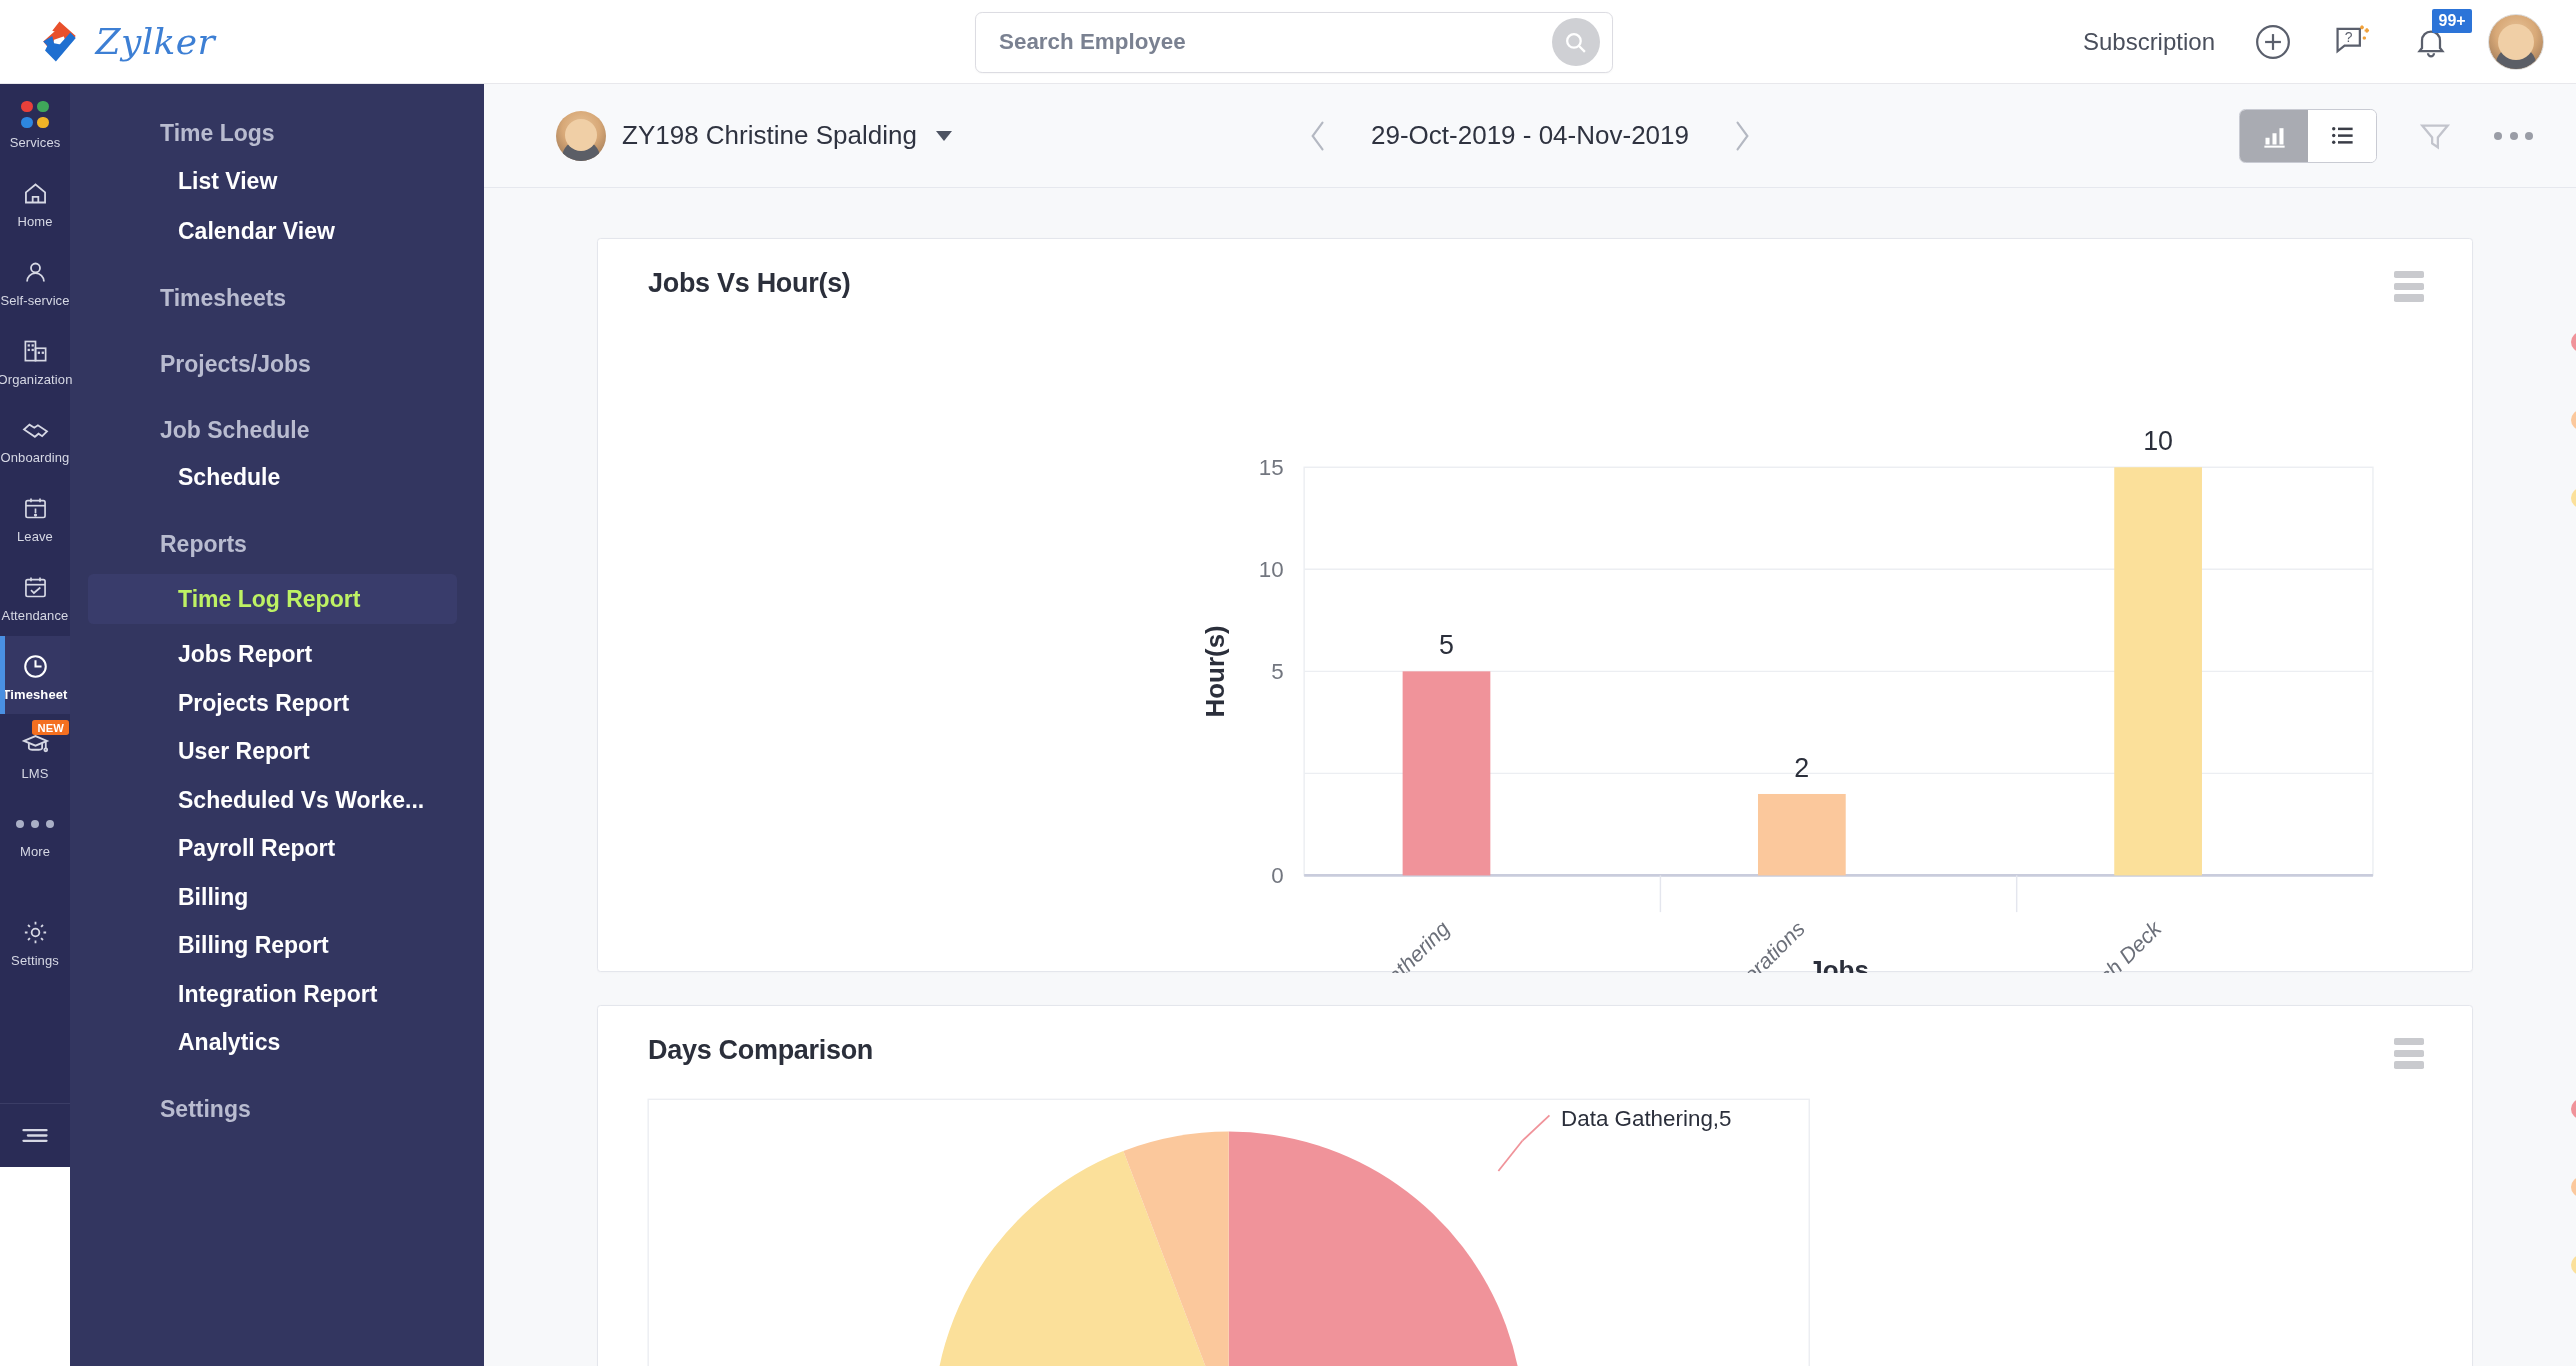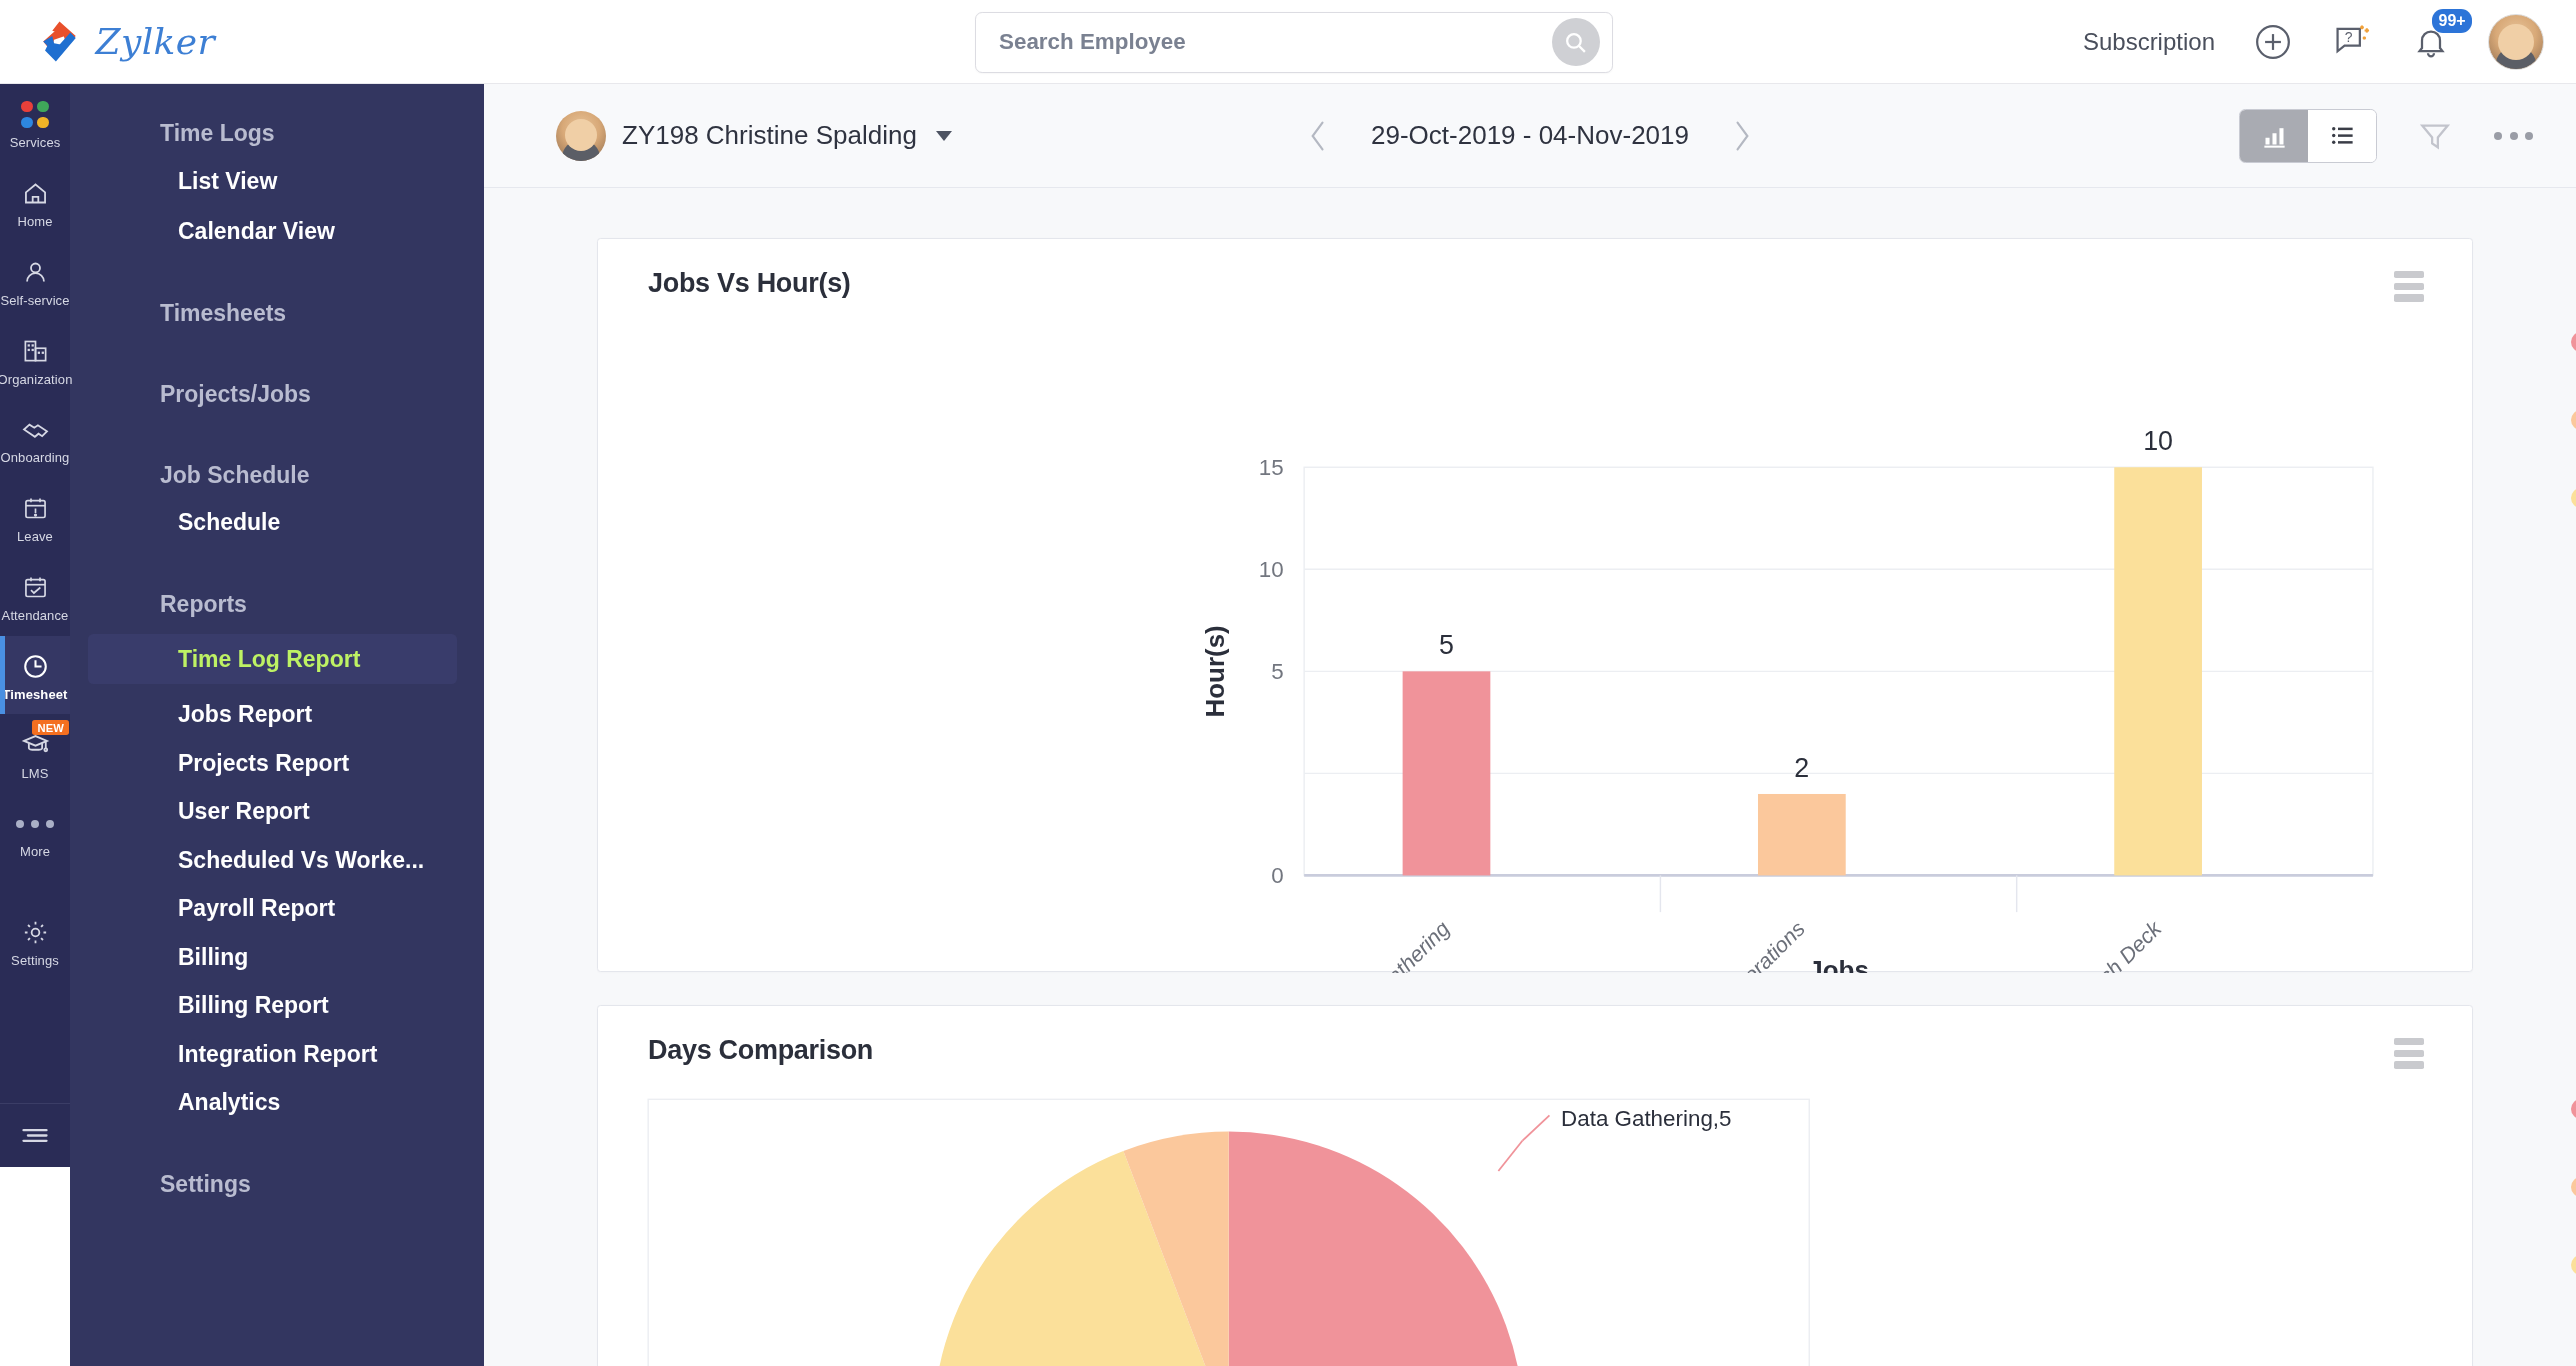--- a/index.html
+++ b/index.html
@@ -40,21 +40,21 @@
     display: flex; align-items: center; justify-content: center; flex: 0 0 48px;
   }
   .topbar-right {
     margin-left: auto; display: flex; align-items: center; gap: 36px; margin-right: 32px;
   }
   .subs-label { font-size: 24px; color: #4a4f5c; }
   .icon-btn { position: relative; width: 43px; height: 43px; display:flex; align-items:center; justify-content:center; }
   .badge {
     position: absolute; top: -10.7px; right: -20px;
     background: #2c74d8; color: #fff; font-size: 16px; font-weight: bold;
-    padding: 1.8px 6.3px; border-radius: 11px; line-height: 1.25;
+    padding: 1.8px 6.3px; border-radius: 2px; line-height: 1.25;
   }
   .avatar-top {
     width: 56px; height: 56px; border-radius: 50%;
     background: radial-gradient(circle at 50% 35%, #e8c49a 0%, #d8a978 45%, #8d6a4c 100%);
     border: 0.9px solid #ddd; overflow:hidden; position:relative;
   }
   .avatar-top::after{
     content:''; position:absolute; left:50%; top:58%; transform:translateX(-50%);
     width:41px; height:36px; background:#5b5e66; border-radius:20px 20px 0 0;
   }
@@ -92,21 +92,21 @@
 
   
   .navmenu {
     position: absolute; top: 84px; left: 70px; width: 414px; height: 1283px;
     background: #333660; padding-top: 32px; z-index: 14; overflow: hidden;
   }
   .nav-group-title {
     color: #b9bcd0; font-size: 23px; font-weight: bold;
     padding: 0 0 0 90px; margin: 0 0 12.5px 0; line-height: 34px;
   }
-  .nav-group-title.gap { margin-top: 47px; }
+  .nav-group-title.gap { margin-top: 32px; }
   .nav-item {
     color: #ffffff; font-size: 23px; font-weight: bold;
     padding: 0 0 0 108px; line-height: 36px; margin: 0 0 12.5px 0; cursor: pointer;
     white-space: nowrap;
   }
   .nav-item.sub { margin-bottom: 14.3px; }
   .nav-item.active {
     color: #bef264; background: #393c6b; border-radius: 5.4px;
     margin: 0 27px 12.5px 18px; padding-left: 90px; line-height: 50px;
   }

